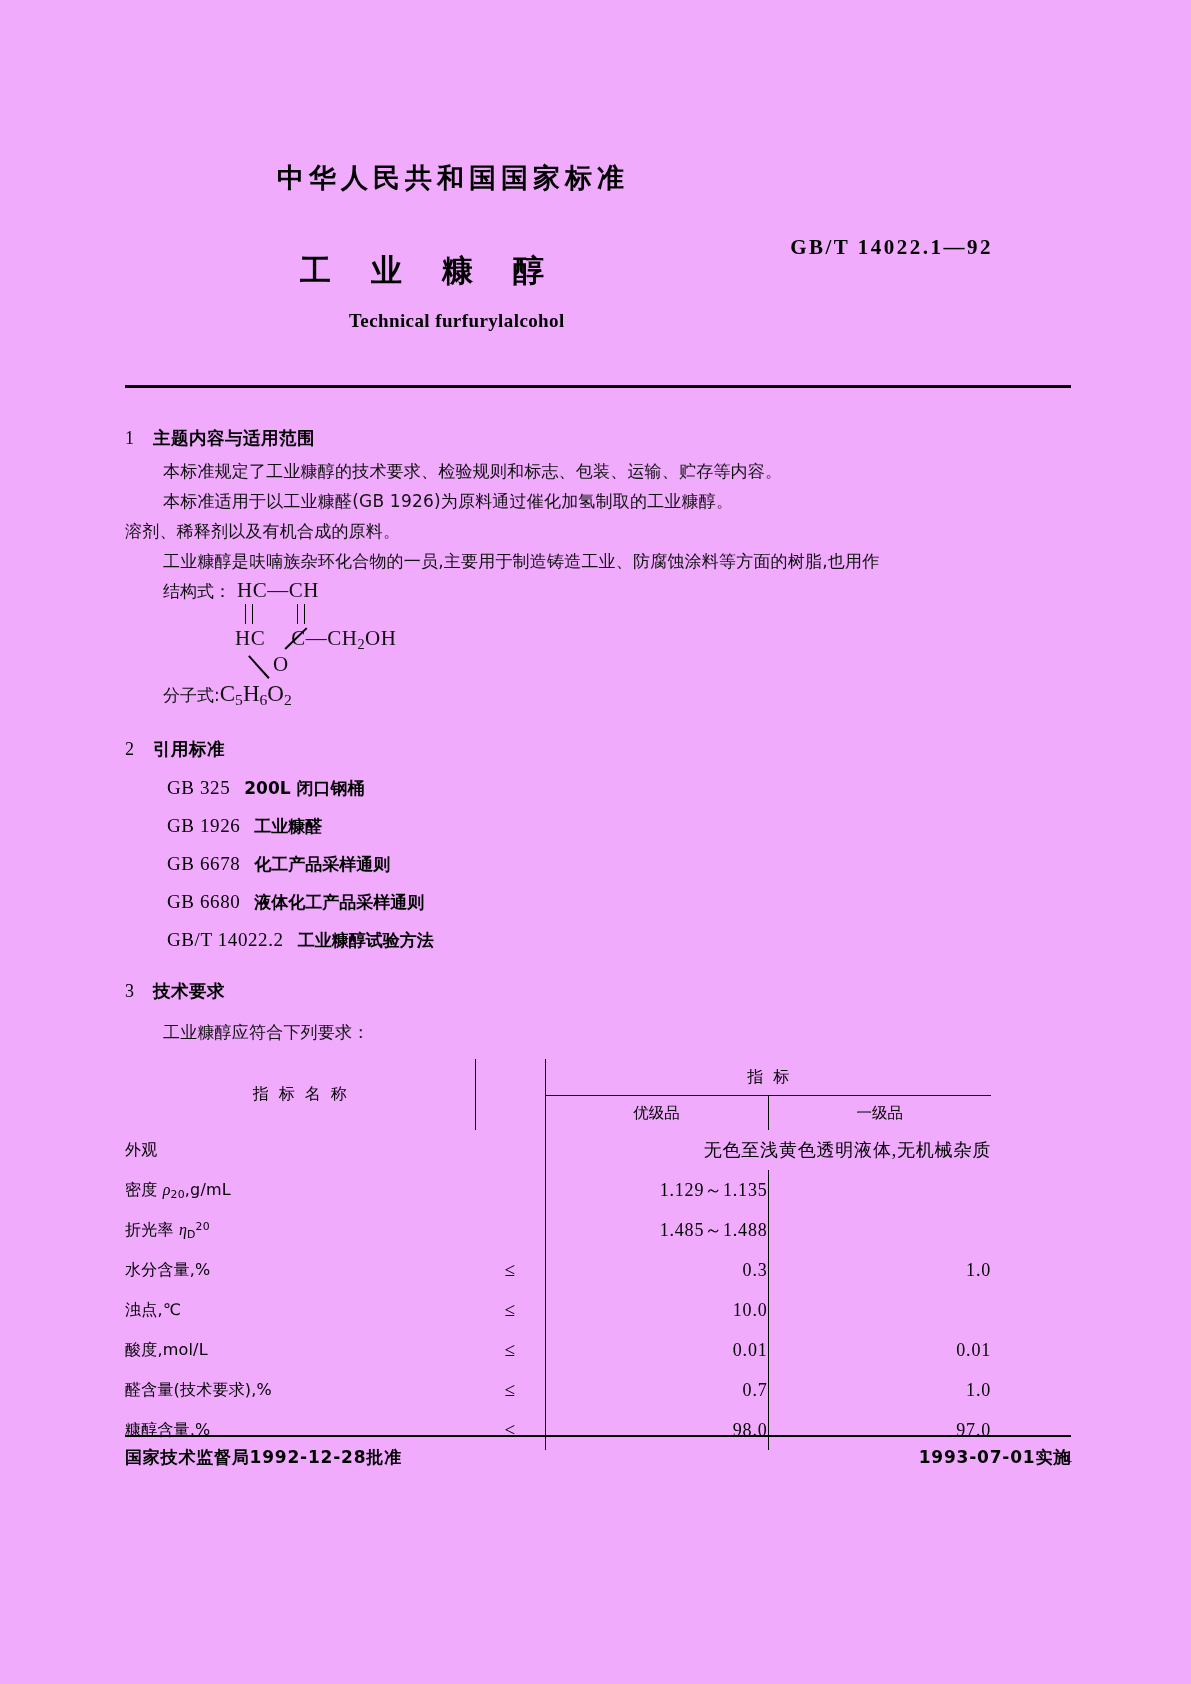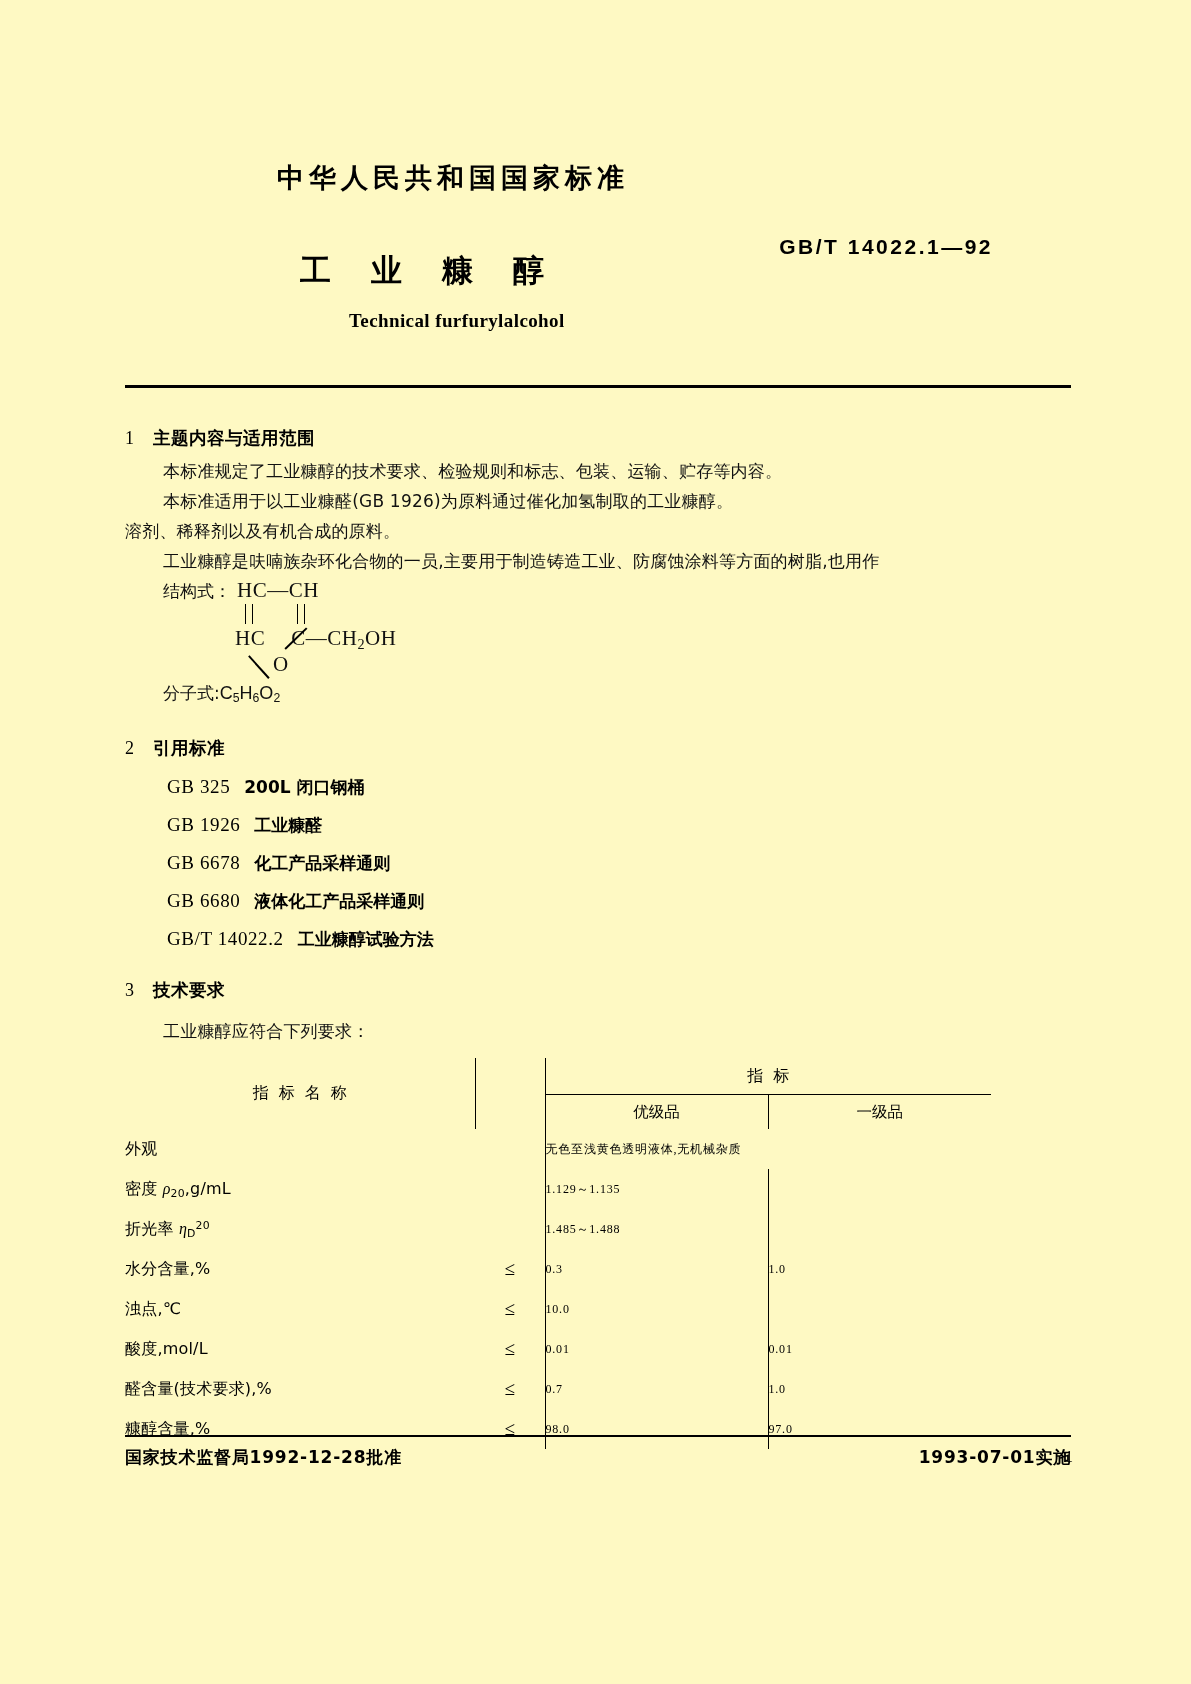--- a/index.html
+++ b/index.html
@@ -8,40 +8,40 @@
     background: #ffffff;
   }
   body {
     font-family: "DejaVu Sans", "Liberation Sans", sans-serif;
     color: #111;
   }
   .page {
     position: relative;
     width: 1191px;
     height: 1684px;
-    background: #fef9c3;
+    background: #f0abfc;
     overflow: hidden;
   }
 
   
   .national-title {
     position: absolute;
     left: 277px;
     top: 160px;
     font-family: "DejaVu Sans", "Liberation Sans", sans-serif;
     font-weight: 700;
     font-size: 27px;
     letter-spacing: 5px;
     color: #000;
   }
   .std-number {
     position: absolute;
     right: 198px;
     top: 235px;
-    font-family: Liberation Sans, sans-serif;
+    font-family: Liberation Serif, serif;
     font-weight: 700;
     font-size: 21px;
     letter-spacing: 2.5px;
     color: #000;
     white-space: nowrap;
   }
   .doc-title {
     position: absolute;
     left: 300px;
     top: 250px;
@@ -150,21 +150,21 @@
   .diag-r { left: 160px; top: 68px; width: 30px; transform: rotate(-44deg); transform-origin: left center; }
   sub { font-size: 0.68em; vertical-align: -0.28em; }
   sup { font-size: 0.68em; vertical-align: 0.48em; }
 
   .mono-line {
     font-family: "DejaVu Sans", "Liberation Sans", sans-serif;
     font-size: 17px;
     line-height: 31px;
     text-indent: 38px;
   }
-  .mono-line .sci { font-family: Liberation Sans, sans-serif; font-size: 18px; text-align: right; }
+  .mono-line .sci { font-family: Liberation Serif, serif; font-size: 23px; text-align: right; }
 
   .ref-item {
     font-family: "Liberation Serif", "DejaVu Serif", serif;
     font-size: 19px;
     line-height: 38px;
     padding-left: 42px;
     color: #000;
   }
   .ref-item .cn {
     font-family: "DejaVu Sans", "Liberation Sans", sans-serif;
@@ -200,23 +200,23 @@
     color: #000;
   }
   td.op-cell {
     width: 70px;
     text-align: center;
     font-family: "Liberation Serif", "DejaVu Serif", serif;
     font-size: 19px;
     color: #000;
   }
   td.val-cell {
-    text-align: left;
-    font-family: "Liberation Serif", "DejaVu Serif", serif;
-    font-size: 12px;
+    text-align: right;
+    font-family: "Liberation Serif", "DejaVu Serif", serif;
+    font-size: 18px;
     letter-spacing: 0.8px;
     color: #000;
     height: 40px;
   }
   td.head-center {
     text-align: center;
     font-size: 16px;
     letter-spacing: 10px;
     text-indent: 10px;
     height: 36px;

